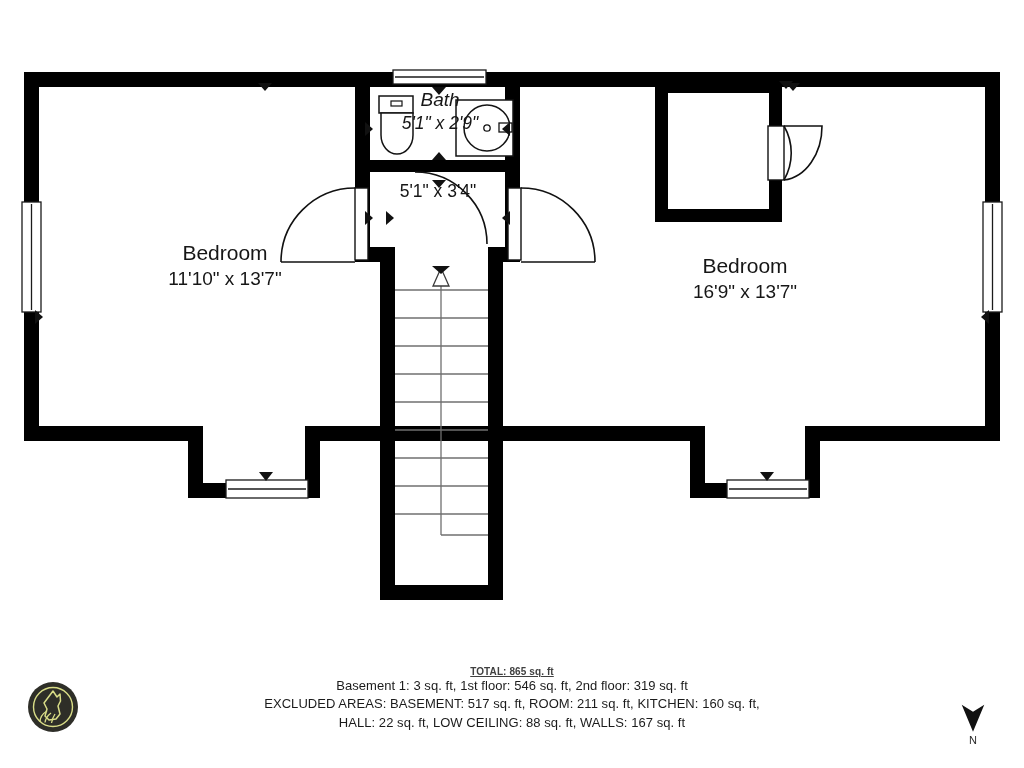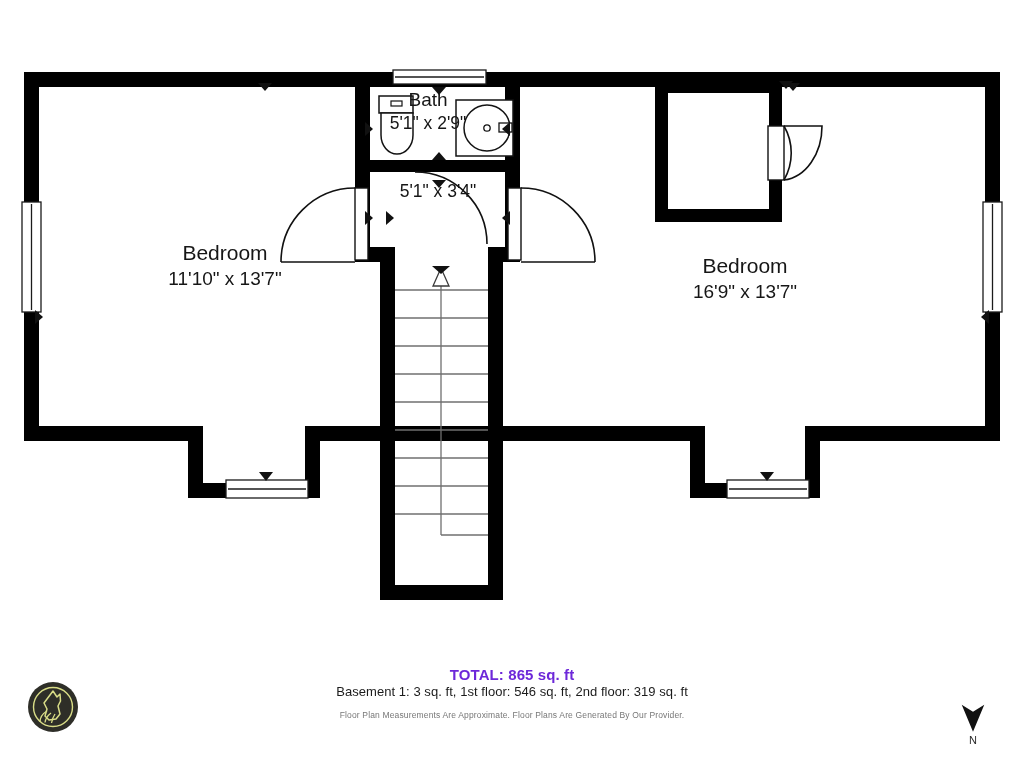--- a/index.html
+++ b/index.html
@@ -25,21 +25,21 @@
   .room-dims{font-size:19px;color:#161616;}
   .room-label.small .room-name{font-size:19px;}
   .room-label.small .room-dims{font-size:17.5px;}
 
   #footer{
     position:absolute;
     left:0;right:0;
     top:666px;
     text-align:center;
   }
-  #footer .ftotal{font-size:15px;font-weight:bold;color:#6d28d9;letter-spacing:.1px;}
+  #footer .ftotal{font-size:10px;font-weight:bold;color:#404040;letter-spacing:.1px;text-decoration:underline;}
   #footer .fline{font-size:13px;color:#1b1b1b;line-height:1.42;letter-spacing:.05px;}
   #footer .fdisc{font-size:8.5px;color:#777;margin-top:9px;letter-spacing:.15px;}
 
   #logo{position:absolute;left:27px;top:681px;width:52px;height:52px;}
   #northmark{position:absolute;left:948px;top:702px;width:50px;height:52px;text-align:center;}
   #northmark .nlabel{font-size:11px;color:#2a2a2a;margin-top:-2px;}
 </style>
 </head>
 <body>
 
@@ -179,33 +179,34 @@
   <div class="room-label" id="lbl-bed-left" style="left:100px;top:240px;width:250px;">
     <div class="room-name">Bedroom</div>
     <div class="room-dims">11'10" x 13'7"</div>
   </div>
 
   <div class="room-label" id="lbl-bed-right" style="left:620px;top:253px;width:250px;">
     <div class="room-name">Bedroom</div>
     <div class="room-dims">16'9" x 13'7"</div>
   </div>
 
-  <div class="room-label small" id="lbl-bath" style="left:318px;top:88px;width:220px;">
+  <div class="room-label small" id="lbl-bath" style="left:330px;top:88px;width:220px;font-style:italic;">
     <div class="room-name">Bath</div>
     <div class="room-dims">5'1" x 2'9"</div>
   </div>
 
   <div class="room-label small" id="lbl-hall" style="left:328px;top:180px;width:220px;">
     <div class="room-dims">5'1" x 3'4"</div>
   </div>
 
   <div id="footer">
     <div class="ftotal">TOTAL: 865 sq. ft</div>
     <div class="fline">Basement 1: 3 sq. ft, 1st floor: 546 sq. ft, 2nd floor: 319 sq. ft</div>
-    <div class="fdisc">Floor Plan Measurements Are Approximate. Floor Plans Are Generated By Our Provider.</div>
+    <div class="fline">EXCLUDED AREAS: BASEMENT: 517 sq. ft, ROOM: 211 sq. ft, KITCHEN: 160 sq. ft,</div>
+    <div class="fline">HALL: 22 sq. ft, LOW CEILING: 88 sq. ft, WALLS: 167 sq. ft</div>
   </div>
 
   <div id="logo">
     <svg viewBox="0 0 52 52" width="52" height="52">
       <circle cx="26" cy="26" r="25" fill="#2e2e28"></circle>
       <circle cx="26" cy="26" r="19.5" fill="none" stroke="#d9dd87" stroke-width="1.4"></circle>
       <path d="M26 10 L30 16 L33 13 L33.5 20 L31 25 L33 33 L29 38 L22 39 L18 35 L20 28 L17 22 Z" fill="none" stroke="#d9dd87" stroke-width="1.5" stroke-linejoin="round"></path>
       <path d="M20 30 C 15 33, 13 37, 13 41" fill="none" stroke="#d9dd87" stroke-width="1.3"></path>
       <path d="M24 32 C 20 35, 18.5 38, 18 41.5" fill="none" stroke="#d9dd87" stroke-width="1.3"></path>
       <path d="M28 33 C 26 36, 25 39, 24.5 42" fill="none" stroke="#d9dd87" stroke-width="1.3"></path>

